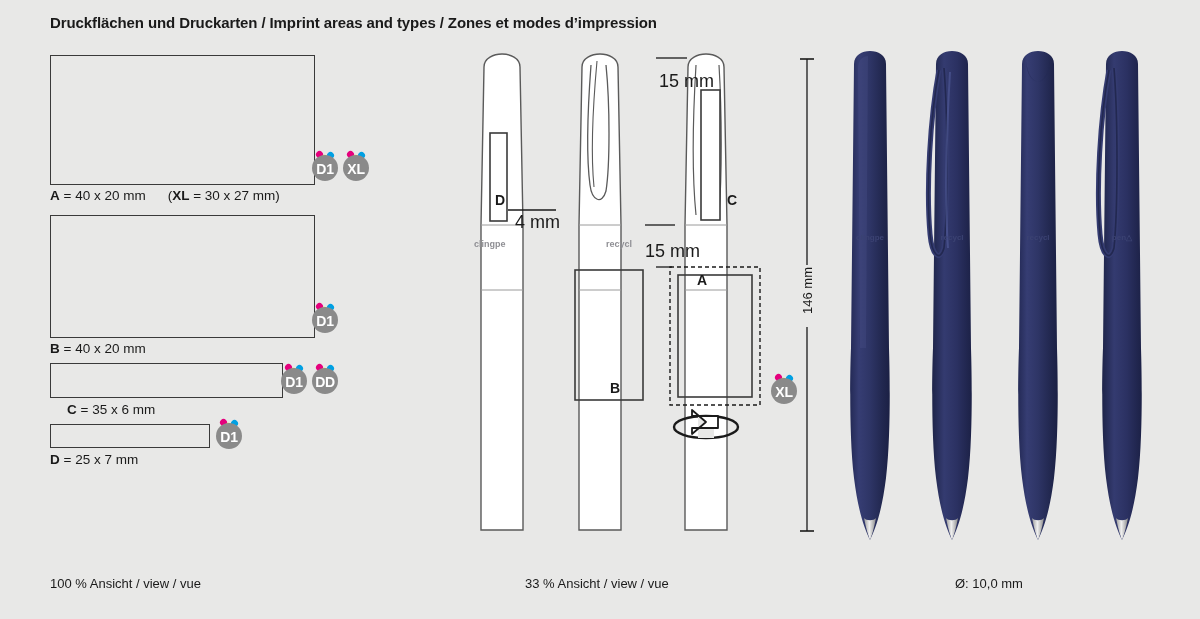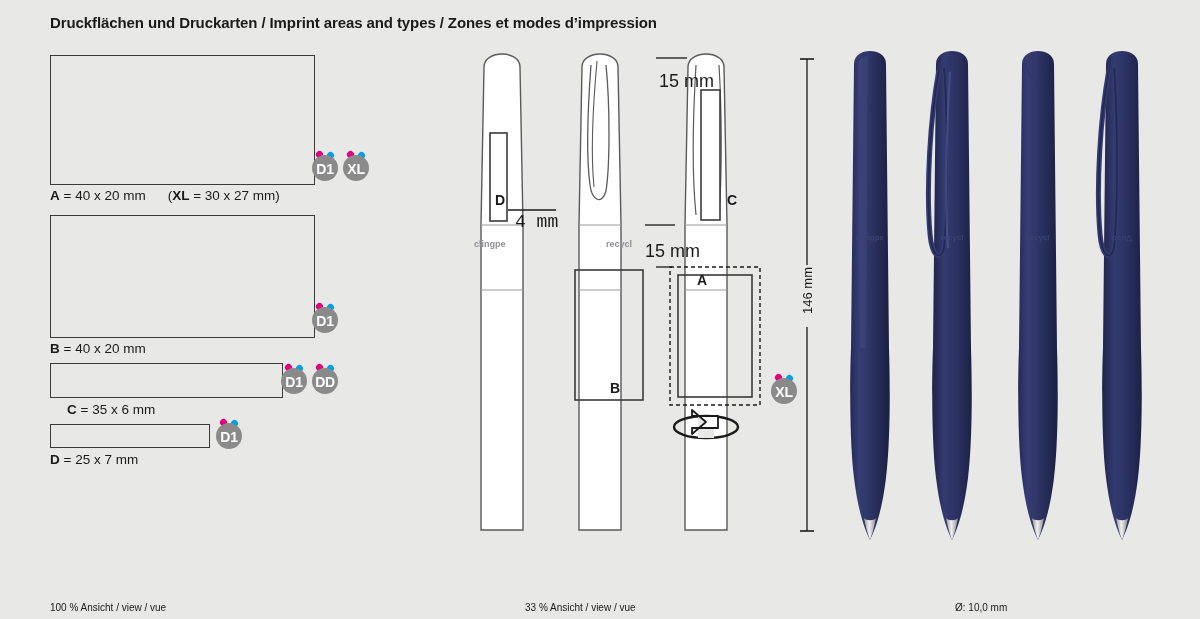--- a/index.html
+++ b/index.html
@@ -70,21 +70,21 @@
     transform:rotate(180deg);
     font-size:13px;
     white-space:nowrap;
   }
   .arealabel{
     position:absolute;font-size:14px;font-weight:bold;
   }
 
   
   .footer{
-    position:absolute;bottom:6px;font-size:10px;white-space:nowrap;
+    position:absolute;bottom:28px;font-size:13px;white-space:nowrap;
   }
 </style>
 </head>
 <body>
 
 <div class="sheet">
 
   <div class="title">Druckflächen und Druckarten / Imprint areas and types / Zones et modes d’impression</div>
 
   <div>
@@ -243,21 +243,21 @@
       <path d="M232,365 L246,377 L232,389 L232,383 L258,383 L258,371 L232,371 Z" fill="#ffffff" stroke="#1a1a1a" stroke-width="1.8" stroke-linejoin="round"></path>
     </g>
 
     <line x1="196" y1="13" x2="227" y2="13" stroke="#1a1a1a" stroke-width="1.3"></line>
     <line x1="48" y1="165" x2="96" y2="165" stroke="#1a1a1a" stroke-width="1.3"></line>
     <line x1="185" y1="180" x2="215" y2="180" stroke="#1a1a1a" stroke-width="1.3"></line>
     <line x1="196" y1="222" x2="212" y2="222" stroke="#1a1a1a" stroke-width="1.3"></line>
   </svg>
 
   <div class="dimtxt" style="left:659px;top:71px;">15 mm</div>
-  <div class="dimtxt" style="left:515px;top:212px;font-family:Liberation Mono, monospace;">4 mm</div>
+  <div class="dimtxt" style="left:515px;top:212px;">4 mm</div>
   <div class="dimtxt" style="left:645px;top:241px;">15 mm</div>
 
   <div class="arealabel" style="left:495px;top:192px;">D</div>
   <div class="arealabel" style="left:727px;top:192px;">C</div>
   <div class="arealabel" style="left:610px;top:380px;">B</div>
   <div class="arealabel" style="left:697px;top:272px;">A</div>
 
   <div style="position:absolute;left:474px;top:239px;font-size:9px;font-weight:bold;color:#8f8f94;">clingpe</div>
   <div style="position:absolute;left:606px;top:239px;font-size:9px;font-weight:bold;color:#8f8f94;">recycl</div>
 

